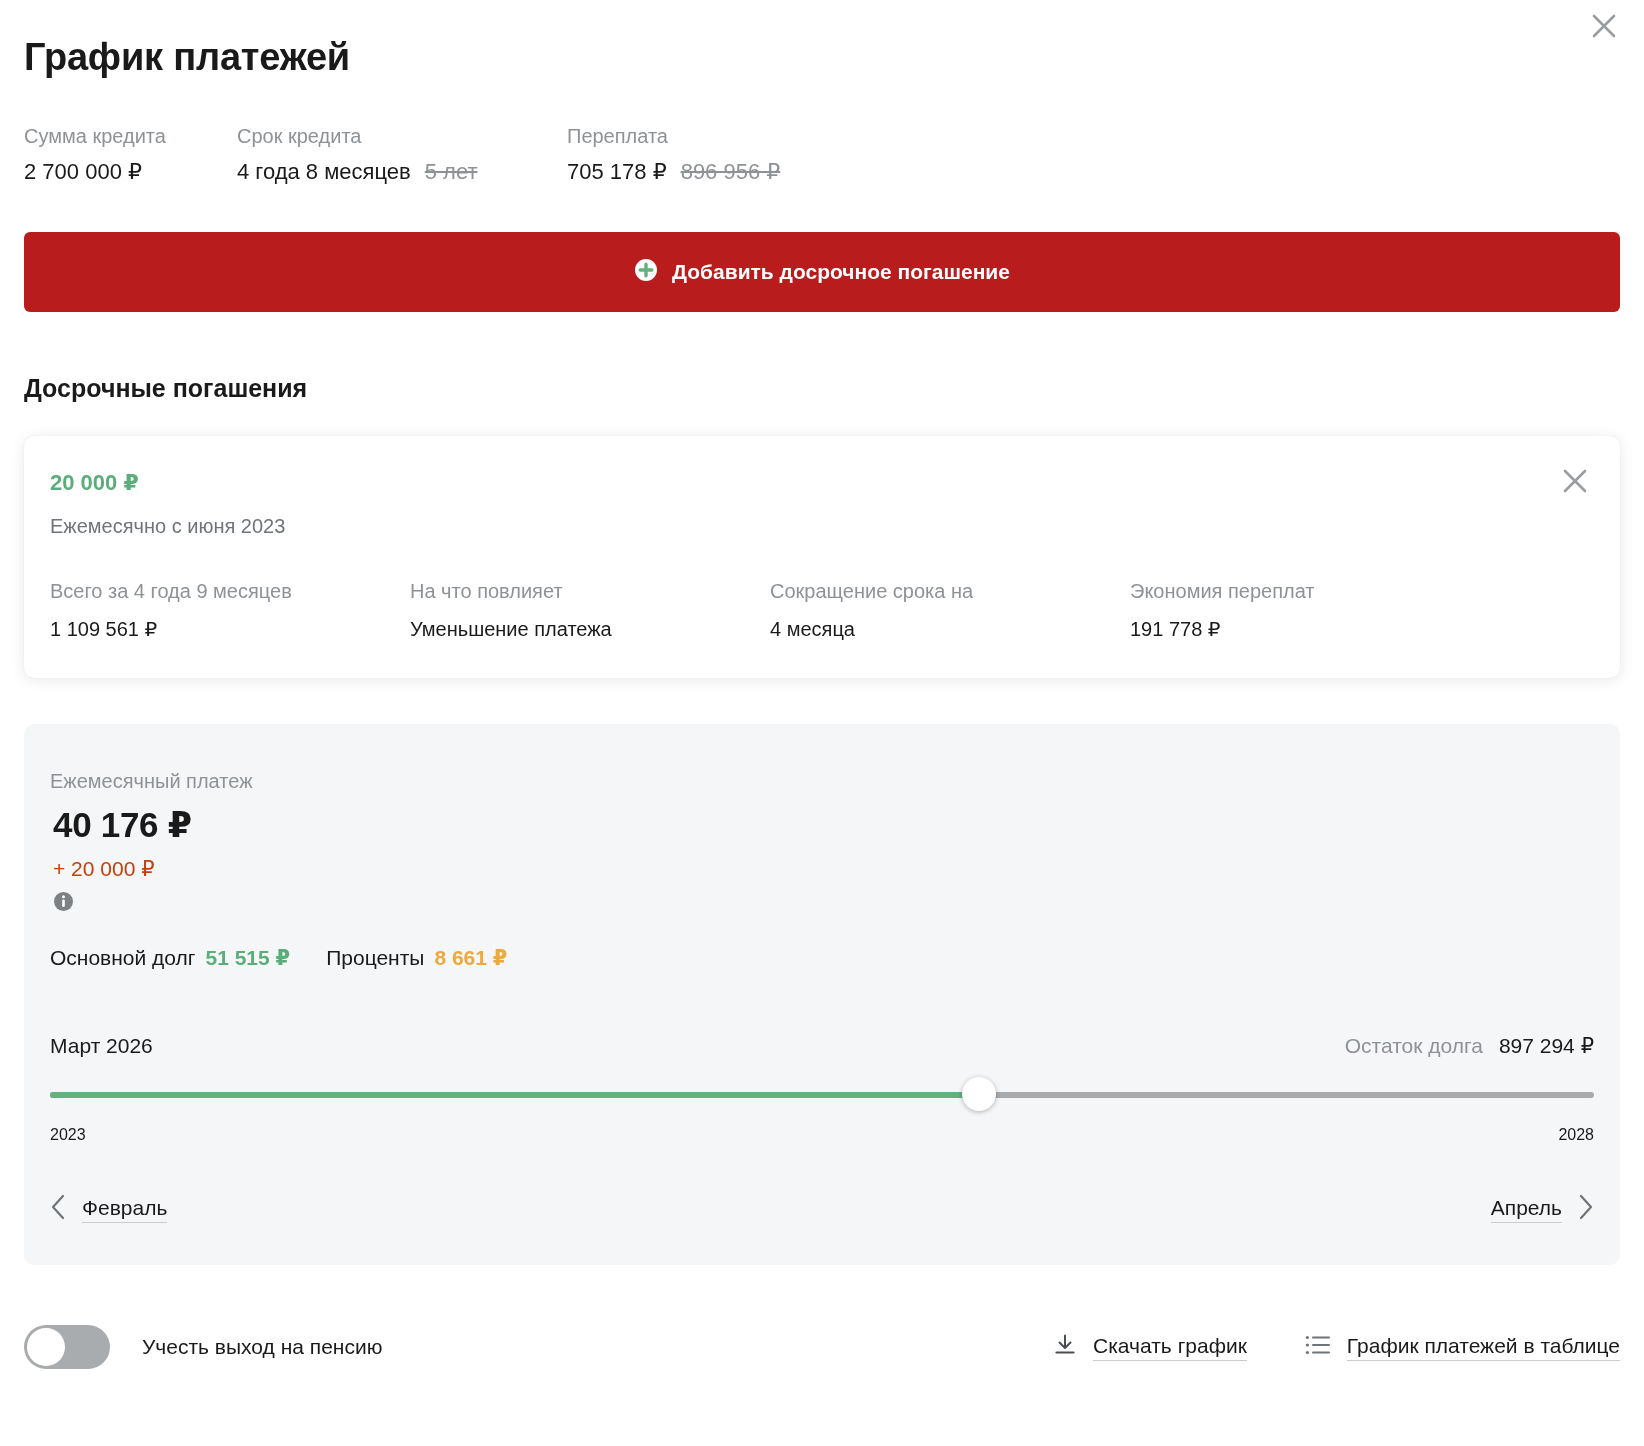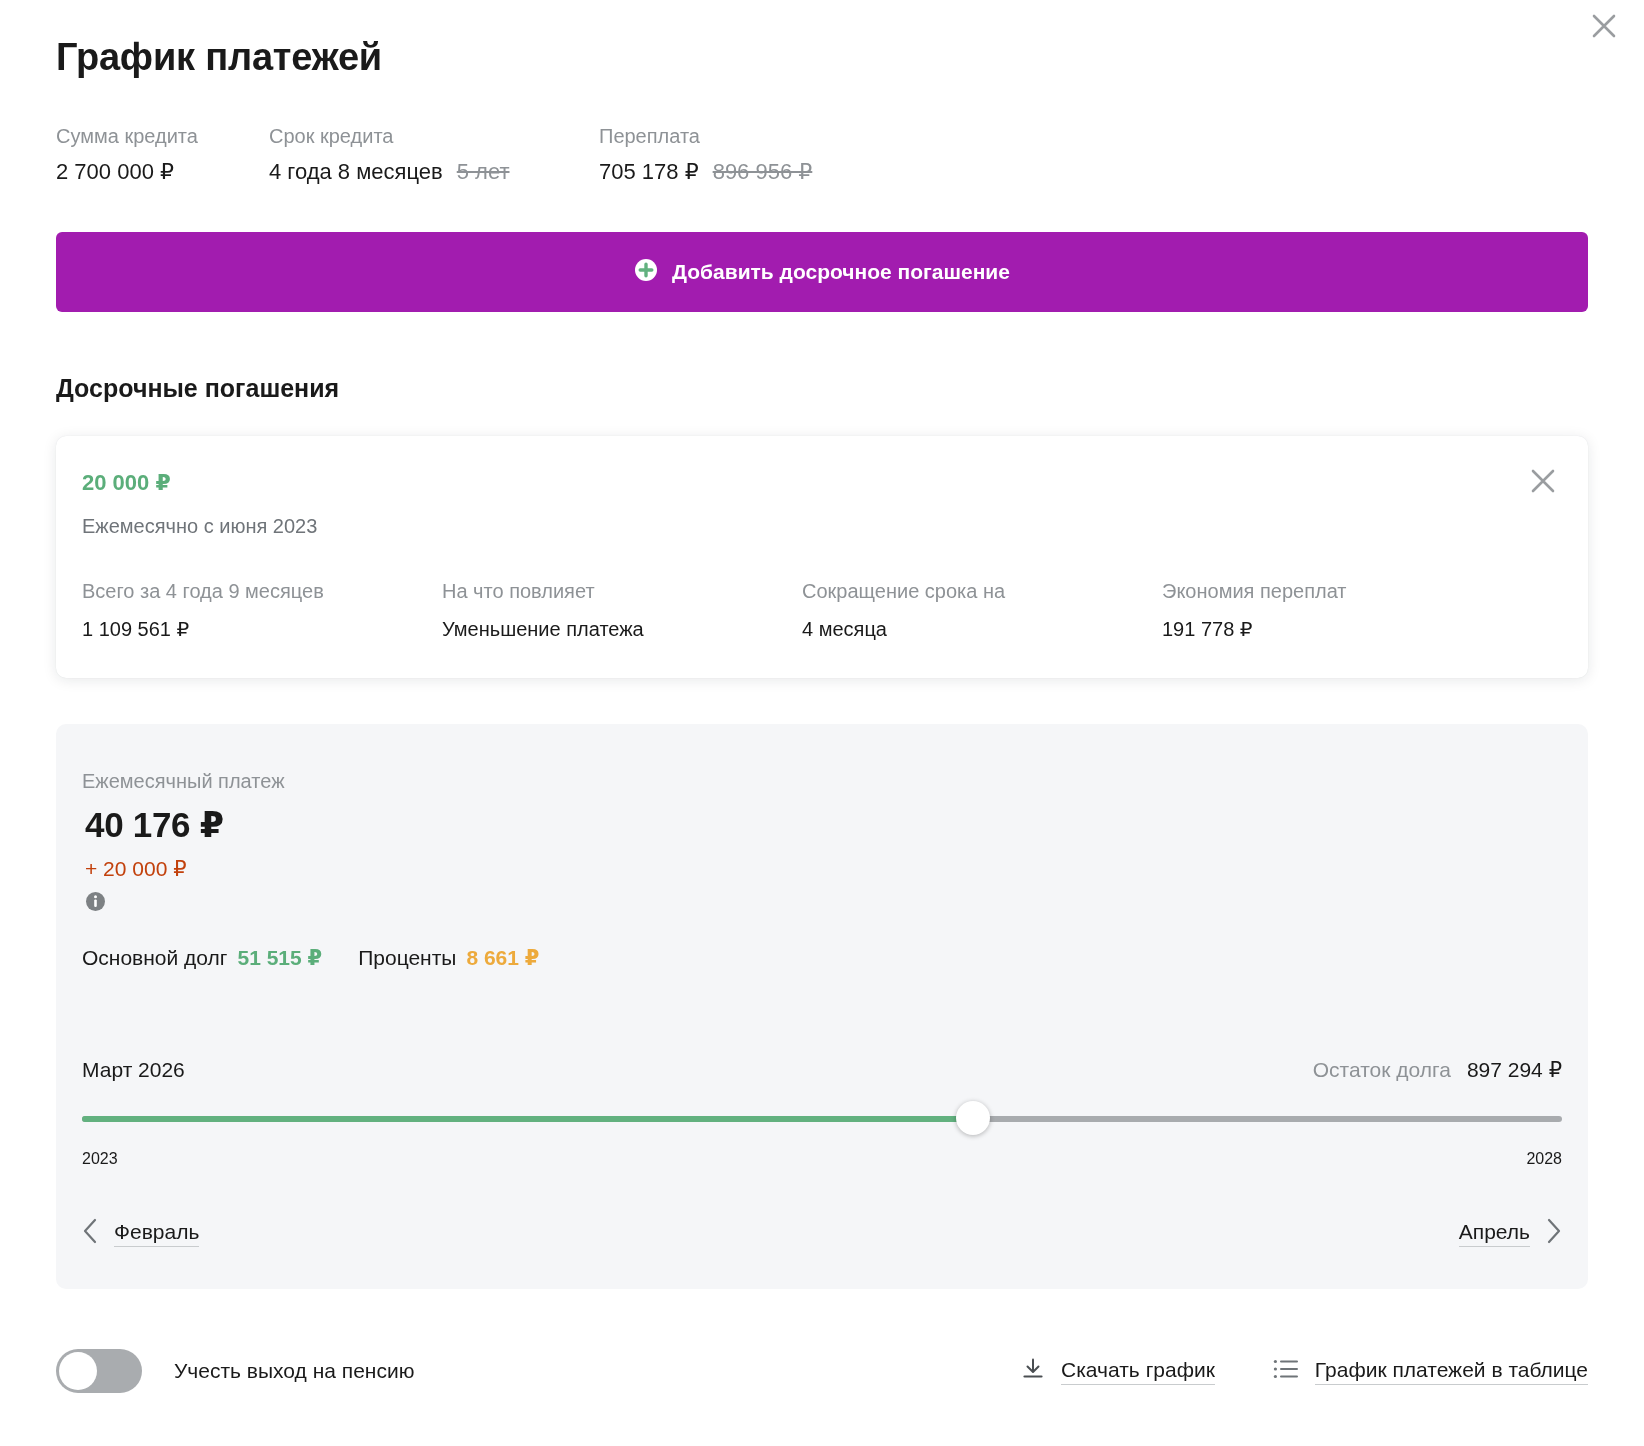--- a/index.html
+++ b/index.html
@@ -26,21 +26,21 @@
     height: 36px;
     cursor: pointer;
     display: flex;
     align-items: center;
     justify-content: center;
   }
   .modal-close svg { display: block; }
 
   
   .page {
-    padding: 0 56px;
+    padding: 0 24px;
     box-sizing: border-box;
     width: 1644px;
   }
 
   .page-title {
     font-size: 38px;
     font-weight: bold;
     letter-spacing: -0.2px;
     color: #1a1a1a;
     margin: 0;
@@ -79,21 +79,21 @@
     color: #8e9296;
     text-decoration: line-through;
     margin-left: 14px;
   }
 
   
   .primary-btn {
     margin-top: 46px;
     height: 80px;
     width: 100%;
-    background: #a21caf;
+    background: #b91c1c;
     border: none;
     border-radius: 6px;
     color: #ffffff;
     font-size: 21px;
     font-weight: bold;
     font-family: inherit;
     display: flex;
     align-items: center;
     justify-content: center;
     gap: 14px;
@@ -206,21 +206,21 @@
     color: #1a1a1a;
   }
   .breakdown-row .bd-gap { display: inline-block; width: 36px; }
   .bd-principal { color: #5bae7a; font-weight: bold; margin-left: 10px; }
   .bd-interest  { color: #edaa3c; font-weight: bold; margin-left: 10px; }
 
   .slider-head {
     display: flex;
     justify-content: space-between;
     align-items: baseline;
-    margin-top: 88px;
+    margin-top: 64px;
   }
   .slider-month {
     font-size: 21px;
     color: #1a1a1a;
   }
   .slider-rest {
     font-size: 21px;
     color: #8e9296;
   }
   .slider-rest .rest-value {

